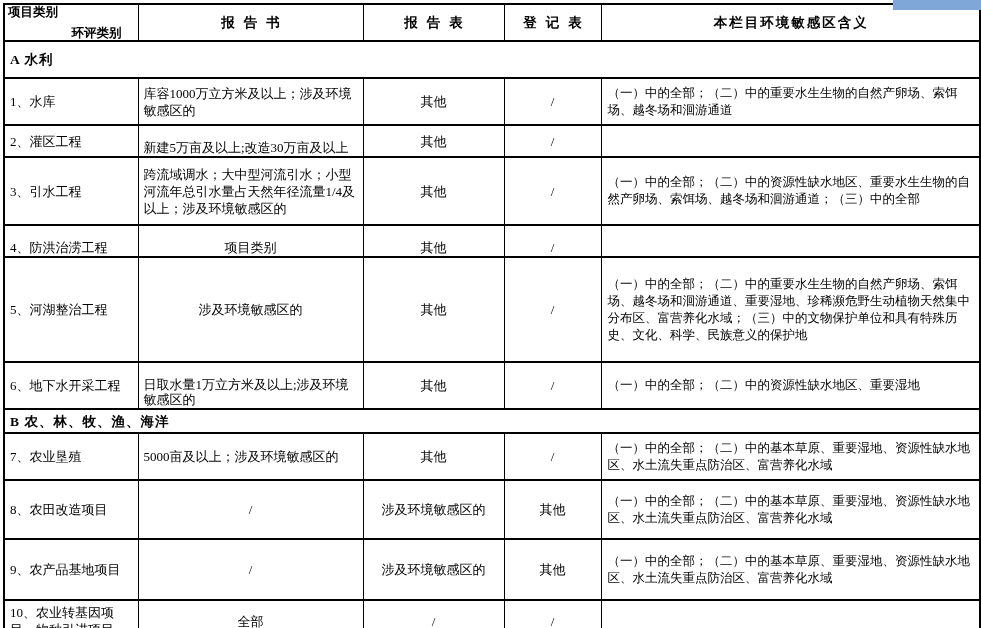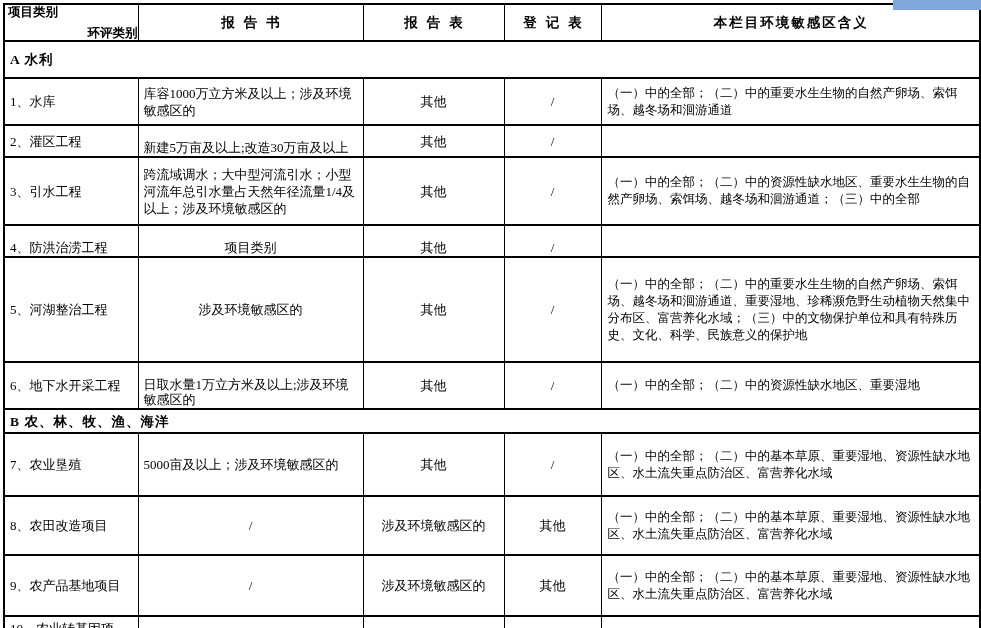--- a/index.html
+++ b/index.html
@@ -53,21 +53,21 @@
   }
   
   td.corner { position: relative; padding: 0; }
   .corner-box { position: relative; width: 100%; height: 100%; }
   .corner-box svg {
     position: absolute; left: 0; top: 0;
     width: 100%; height: 100%;
     display: block;
   }
   .corner-top {
-    position: absolute; top: 2px; right: 0;
+    position: absolute; top: 2px; right: 16px;
     font-weight: bold; font-size: 12.5px;
   }
   .corner-bottom {
     position: absolute; bottom: 2px; left: 3px;
     font-weight: bold; font-size: 12.5px;
   }
   
   td.section {
     font-weight: bold;
     font-size: 13.5px;
@@ -171,21 +171,21 @@
       <td class="left tight">日取水量1万立方米及以上;涉及环境敏感区的</td>
       <td class="center">其他</td>
       <td class="center">/</td>
       <td class="sens left">（一）中的全部；（二）中的资源性缺水地区、重要湿地</td>
     </tr>
 
     <tr style="height:24px">
       <td class="section" colspan="5">B 农、林、牧、渔、海洋</td>
     </tr>
 
-    <tr style="height:63px">
+    <tr style="height:47px">
       <td class="left">7、农业垦殖</td>
       <td class="left">5000亩及以上；涉及环境敏感区的</td>
       <td class="center">其他</td>
       <td class="center">/</td>
       <td class="sens left">（一）中的全部；（二）中的基本草原、重要湿地、资源性缺水地区、水土流失重点防治区、富营养化水域</td>
     </tr>
 
     <tr style="height:59px">
       <td class="left">8、农田改造项目</td>
       <td class="center">/</td>

